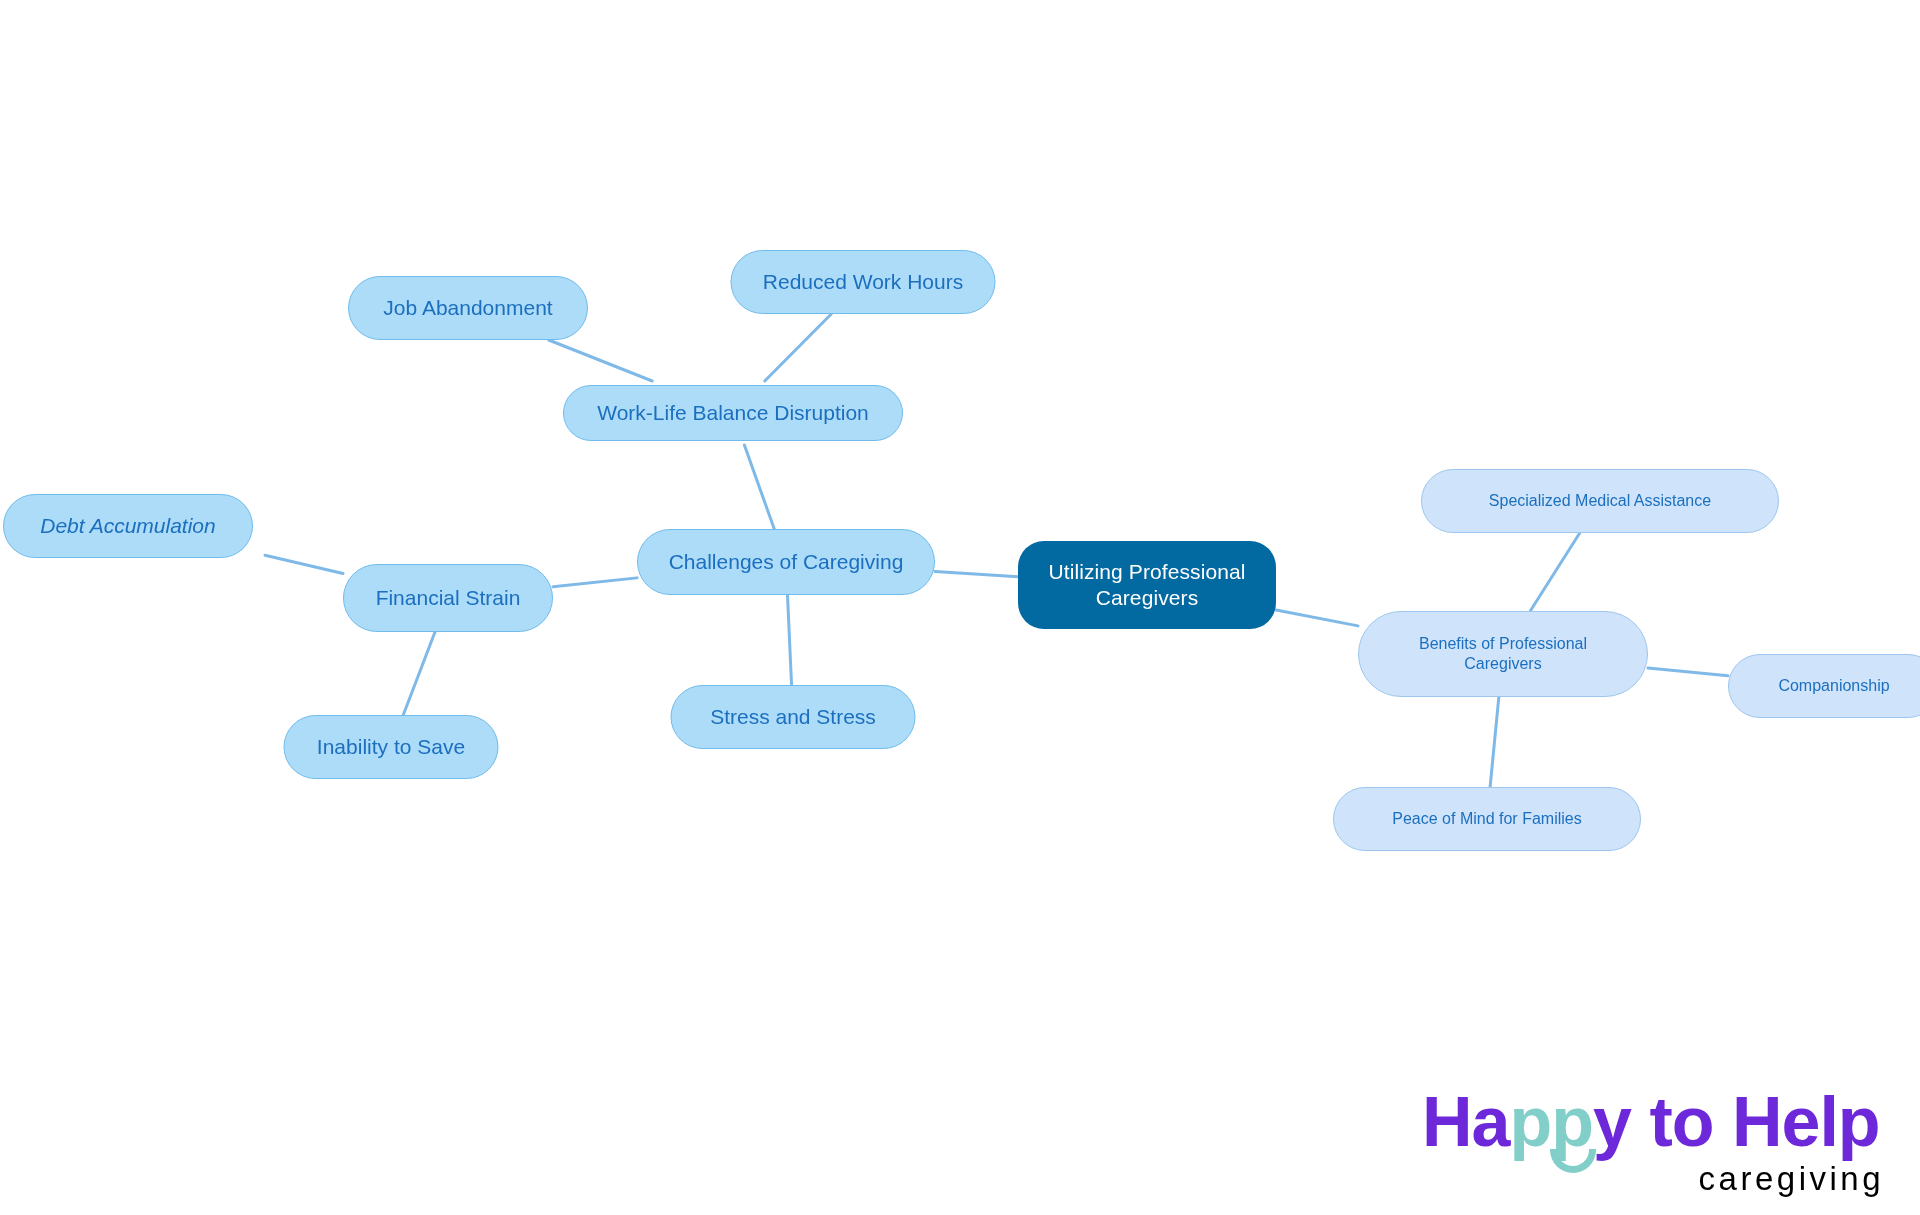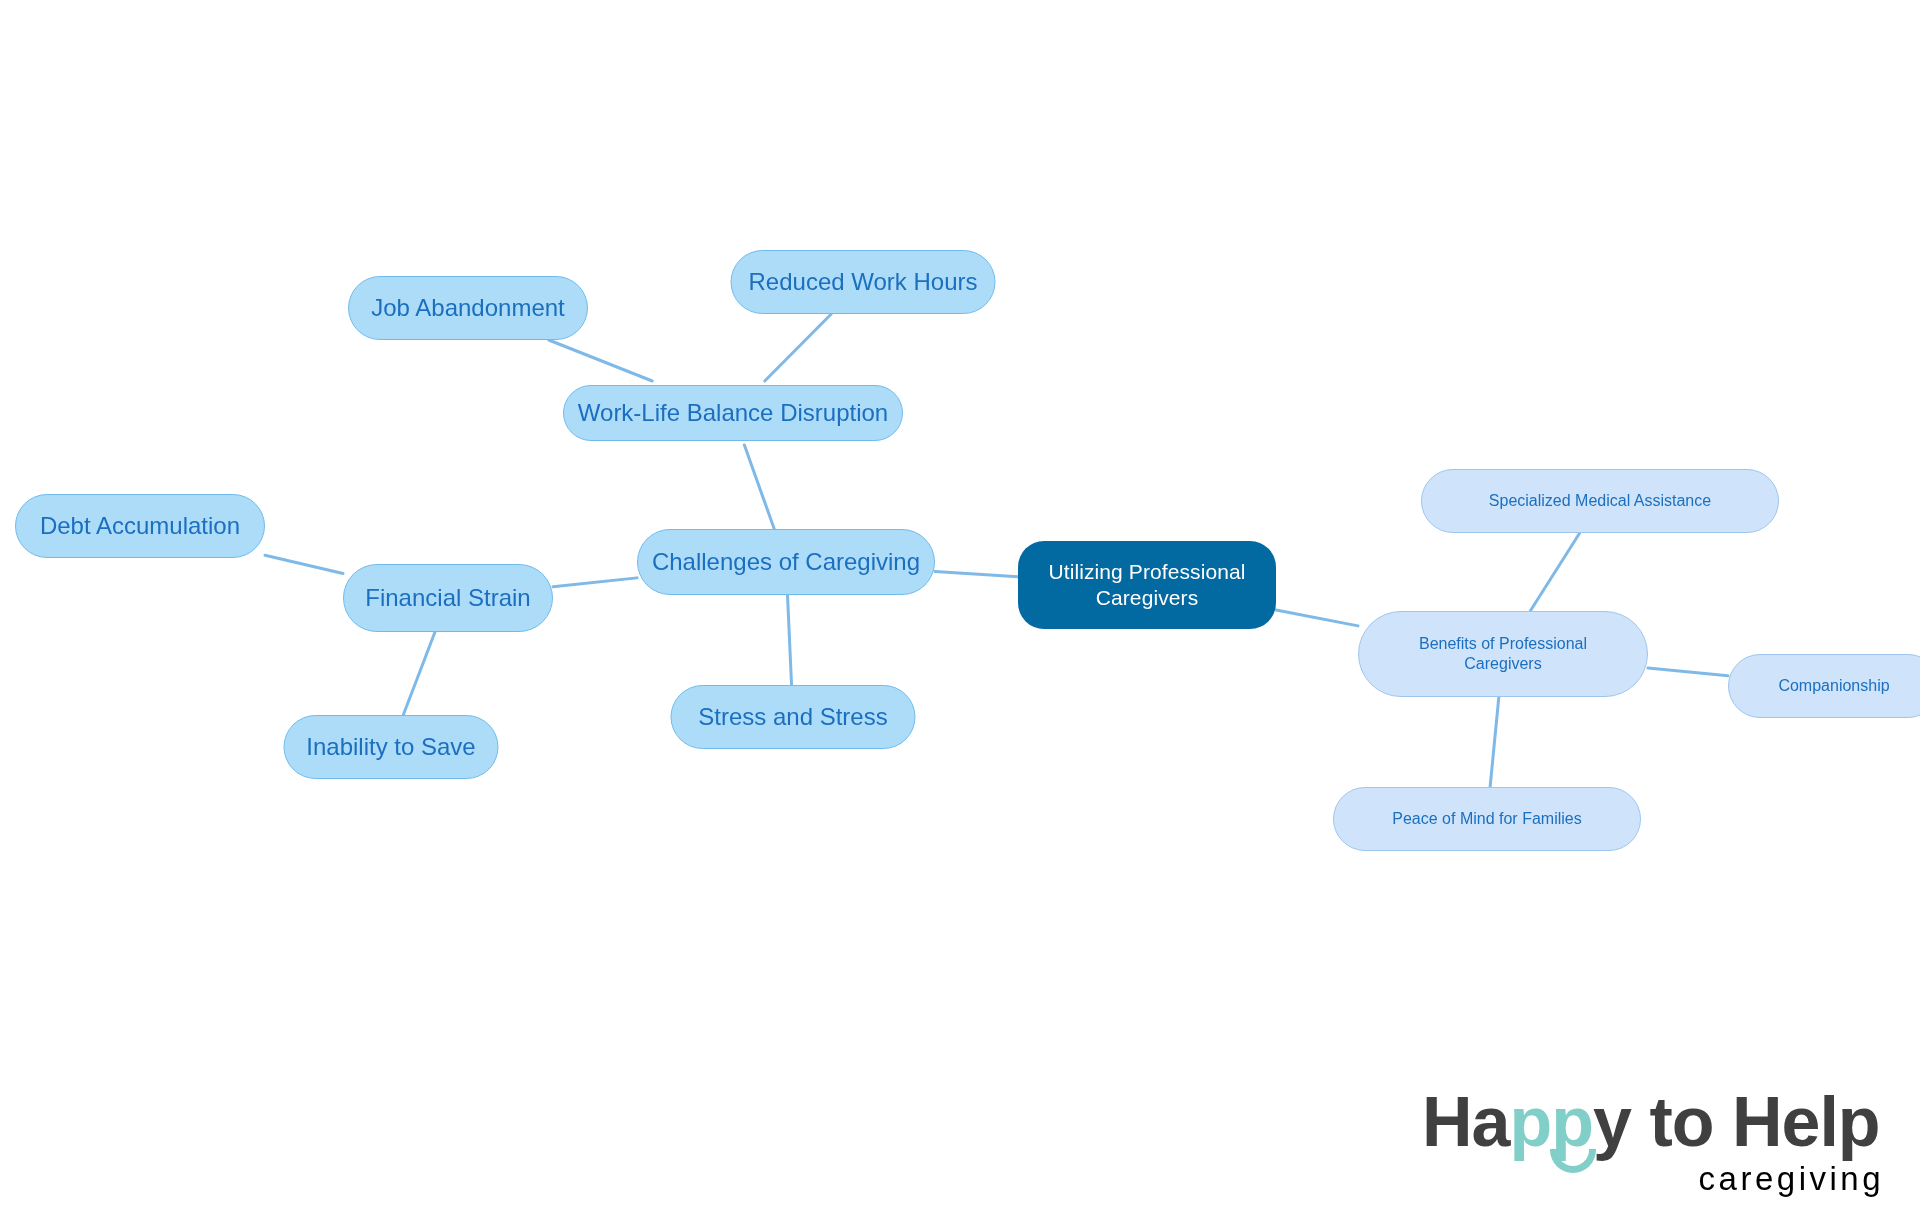--- a/index.html
+++ b/index.html
@@ -41,21 +41,21 @@
     line-height: 1.22;
     white-space: pre-line;
     transform: translate(-50%, -50%);
   }
 
   .node.branch-left {
     background: #ADDCF9;
     border: 1.6px solid #6FBCEC;
     color: #1C6FBE;
     border-radius: 999px;
-    font-size: 24px;
+    font-size: 21px;
   }
 
   .node.branch-right {
     background: #CFE4FB;
     border: 1.6px solid #9DC6EE;
     color: #1C6FBE;
     border-radius: 999px;
     font-size: 16px;
   }
 
@@ -79,21 +79,21 @@
   .logo-word {
     position: absolute;
     left: 0;
     top: 0;
     font-size: 70px;
     font-weight: bold;
     letter-spacing: -1px;
     line-height: 1;
     white-space: pre;
   }
-  .logo-coral { color: #404040; }
+  .logo-coral { color: #6d28d9; }
   .logo-teal  { color: #82CFCA; }
   .logo-sub {
     position: absolute;
     right: 8px;
     bottom: 2px;
     font-size: 33px;
     letter-spacing: 3.5px;
     color: #000000;
     line-height: 1;
     white-space: pre;
@@ -129,21 +129,21 @@
       <line x1="1490.1030303030302" y1="787" x2="1498.830303030303" y2="697" stroke="#7FB9E8" stroke-width="3" stroke-linecap="round"></line>
     </svg>
   <div id="nodes">
       <div class="node root" style="left: 1147px; top: 585px; width: 258px; height: 88px;"><span>Utilizing Professional
 Caregivers</span></div>
       <div class="node branch-left" style="left: 786px; top: 562px; width: 298px; height: 66px;"><span>Challenges of Caregiving</span></div>
       <div class="node branch-left" style="left: 733px; top: 413px; width: 340px; height: 56px; text-align: center;"><span>Work-Life Balance Disruption</span></div>
       <div class="node branch-left" style="left: 468px; top: 308px; width: 240px; height: 64px;"><span>Job Abandonment</span></div>
       <div class="node branch-left" style="left: 863px; top: 282px; width: 265px; height: 64px;"><span>Reduced Work Hours</span></div>
       <div class="node branch-left" style="left: 448px; top: 598px; width: 210px; height: 68px;"><span>Financial Strain</span></div>
-      <div class="node branch-left" style="left: 140px; top: 526px; width: 250px; height: 64px;"><span>Debt Accumulation</span></div>
+      <div class="node branch-left" style="left: 128px; top: 526px; width: 250px; height: 64px; font-style: italic;"><span>Debt Accumulation</span></div>
       <div class="node branch-left" style="left: 391px; top: 747px; width: 215px; height: 64px;"><span>Inability to Save</span></div>
       <div class="node branch-left" style="left: 793px; top: 717px; width: 245px; height: 64px;"><span>Stress and Stress</span></div>
       <div class="node branch-right" style="left: 1503px; top: 654px; width: 290px; height: 86px;"><span>Benefits of Professional
 Caregivers</span></div>
       <div class="node branch-right" style="left: 1600px; top: 501px; width: 358px; height: 64px;"><span>Specialized Medical Assistance</span></div>
       <div class="node branch-right" style="left: 1834px; top: 686px; width: 212px; height: 64px;"><span>Companionship</span></div>
       <div class="node branch-right" style="left: 1487px; top: 819px; width: 308px; height: 64px;"><span>Peace of Mind for Families</span></div>
     </div>
 </div>
 

